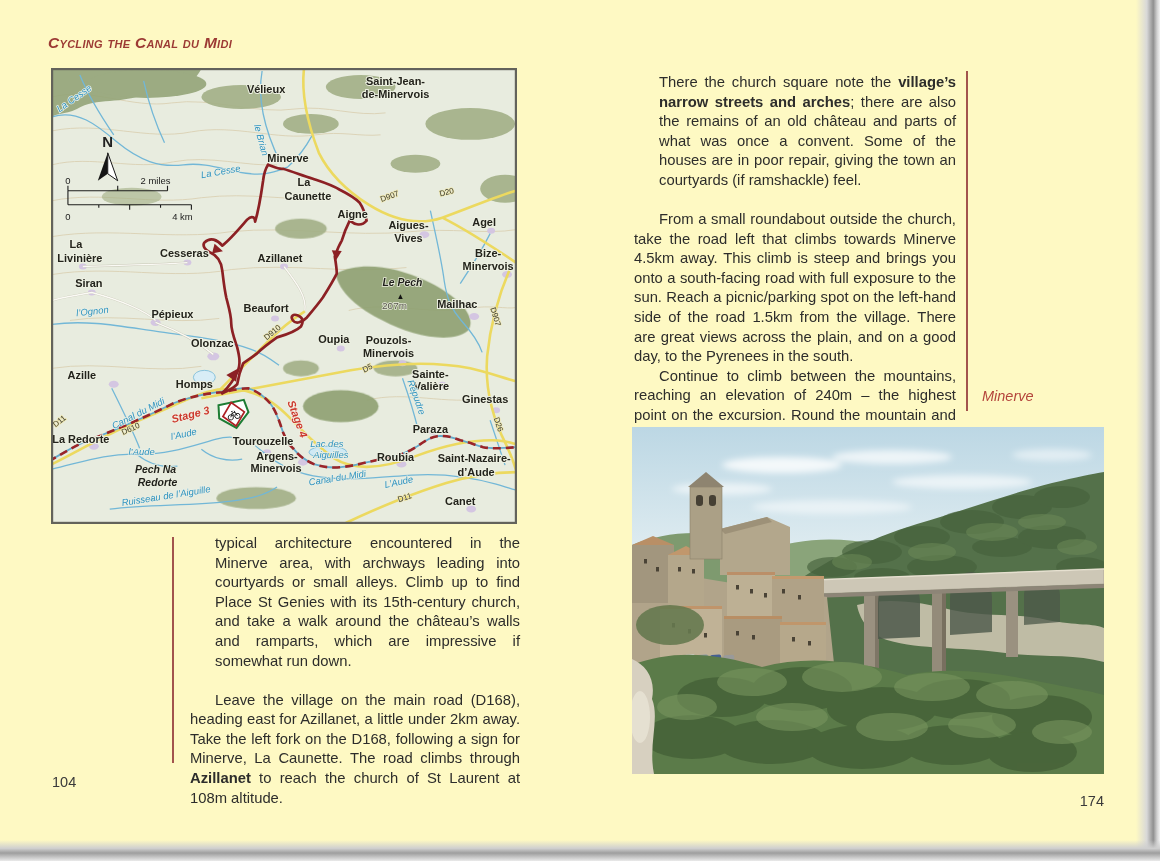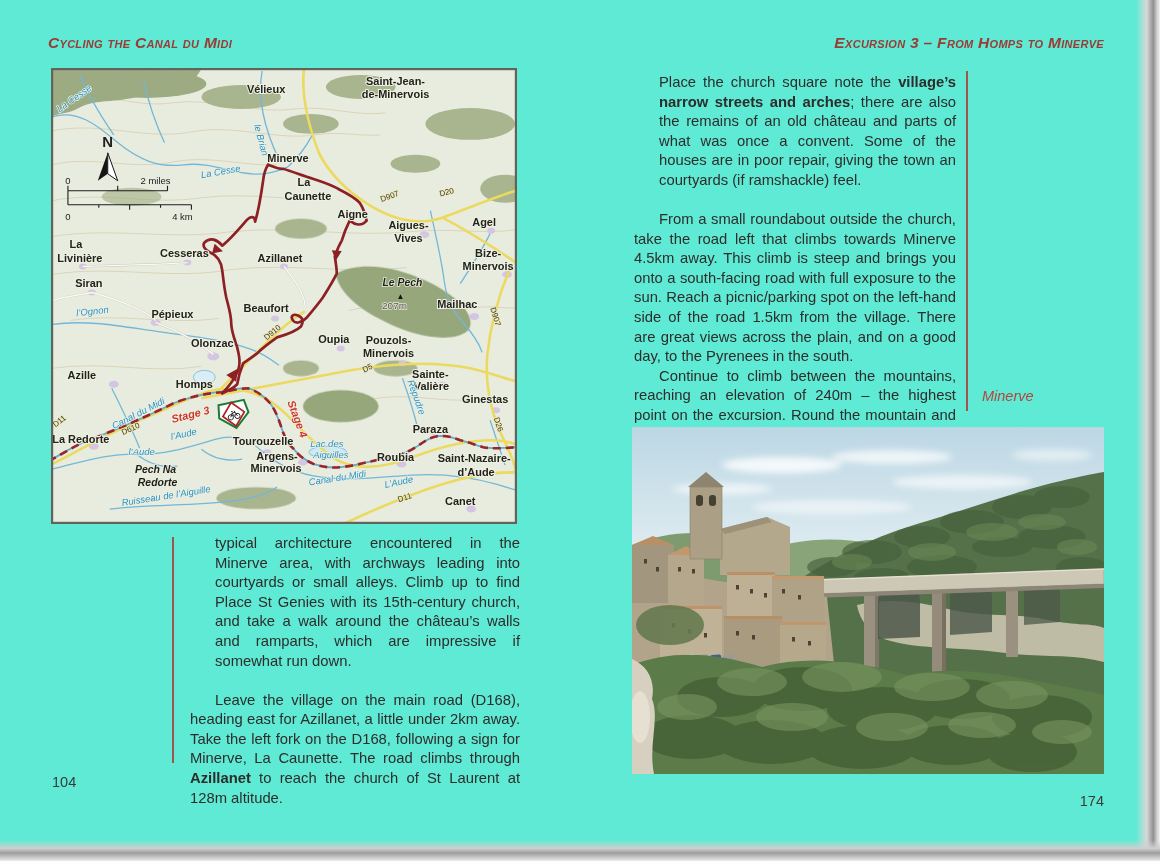--- a/index.html
+++ b/index.html
@@ -1,18 +1,18 @@
 <!DOCTYPE html>
 <html><head>
 <meta charset="utf-8">
 <style>
   html,body{margin:0;padding:0;background:#fdfdfd;}
   body{width:1160px;height:861px;position:relative;overflow:hidden;
        font-family:"Liberation Sans",sans-serif;-webkit-font-smoothing:antialiased;}
-  .spread{position:absolute;inset:0;background:#5eead4;}
+  .spread{position:absolute;inset:0;background:#fef9c3;}
 
   .running-head{position:absolute;color:#9c3a34;font-style:italic;font-weight:bold;
     font-variant:small-caps;font-size:15.5px;letter-spacing:.3px;}
   .rh-left{left:48px;top:34px;}
   .rh-right{left:632px;top:34px;width:472px;text-align:right;}
 
   .map-figure{position:absolute;left:51px;top:68px;width:466px;height:456px;
     border:1px solid #63635b;box-sizing:border-box;background:#e8ecdf;}
   .map-figure svg{display:block;width:100%;height:100%;}
 
@@ -55,21 +55,20 @@
   .ml-tri{font-size:8px;fill:#111;}
   .ml-north{font-size:15px;font-weight:bold;fill:#222;}
   .ml-scale{font-size:9.5px;fill:#1c1c1c;}
 </style>
 </head>
 <body>
 
 <div class="spread">
 
   <div class="running-head rh-left">Cycling the Canal du Midi</div>
-  <div class="running-head rh-right">Excursion 3 – From Homps to Minerve</div>
 
   <div class="map-figure">
     <svg viewBox="0 0 466 455" preserveAspectRatio="none">
       <rect width="466" height="455" fill="#e8ecdf"></rect>
 
       <g stroke="#d8ccab" fill="none" stroke-width="0.9" opacity="0.85">
         <path d="M0,28 C40,18 80,40 120,34 C160,28 205,46 245,40 C275,36 305,48 335,44"></path>
         <path d="M0,62 C50,52 95,72 140,63 C185,55 225,72 265,66 C290,62 310,68 330,66"></path>
         <path d="M0,96 C40,86 82,102 122,93 C158,86 196,98 226,96"></path>
         <path d="M0,132 C50,122 100,137 150,129 C200,123 238,133 276,129"></path>
@@ -282,26 +281,26 @@
           <text x="16" y="151" class="ml-scale" text-anchor="middle">0</text>
           <text x="131" y="151" class="ml-scale" text-anchor="middle">4 km</text>
         </g>
       <rect x="0.6" y="0.6" width="464.8" height="453.8" fill="none" stroke="#63635b" stroke-width="1.2"></rect>
     </svg>
   </div>
 
   <div class="vrule vrule-left"></div>
   <div class="body-col col-left">
       <p class="bi gap"><span>typical architecture encountered in the Minerve area, with archways leading into courtyards or small alleys. Climb up to find Place St Genies with its 15th-century church, and take a walk around the château’s walls and ramparts, which are impressive if somewhat run down.</span></p>
-      <p class="ind "><span>Leave the village on the main road (D168), heading east for Azillanet, a little under 2km away. Take the left fork on the D168, following a sign for Minerve, La Caunette. The road climbs through </span><b>Azillanet</b><span> to reach the church of St Laurent at 128m altitude.</span></p>
+      <p class="ind "><span>Leave the village on the main road (D168), heading east for Azillanet, a little under 2km away. Take the left fork on the D168, following a sign for Minerve, La Caunette. The road climbs through </span><b>Azillanet</b><span> to reach the church of St Laurent at 108m altitude.</span></p>
     </div>
   <div class="page-num pn-left">104</div>
 
   <div class="body-col col-right">
-      <p class="bi gap"><span>Place the church square note the </span><b>village’s narrow streets and arches</b><span>; there are also the remains of an old château and parts of what was once a convent. Some of the houses are in poor repair, giving the town an courtyards (if ramshackle) feel.</span></p>
+      <p class="bi gap"><span>There the church square note the </span><b>village’s narrow streets and arches</b><span>; there are also the remains of an old château and parts of what was once a convent. Some of the houses are in poor repair, giving the town an courtyards (if ramshackle) feel.</span></p>
       <p class="ind "><span>From a small roundabout outside the church, take the road left that climbs towards Minerve 4.5km away. This climb is steep and brings you onto a south-facing road with full exposure to the sun. Reach a picnic/parking spot on the left-hand side of the road 1.5km from the village. There are great views across the plain, and on a good day, to the Pyrenees in the south.</span></p>
       <p class="ind "><span>Continue to climb between the mountains, reaching an elevation of 240m – the highest point on the excursion. Round the mountain and come to the River Cesse gorges. These spectacular gorges are steep-sided and studded with caves and crevices. Descend quickly towards Minerve.</span></p>
     </div>
   <div class="vrule vrule-right"></div>
   <div class="photo-caption">Minerve</div>
 
   <div class="photo-figure">
     <svg viewBox="0 0 472 347" preserveAspectRatio="none">
       <defs>
         <linearGradient id="sky" x1="0" y1="0" x2="0" y2="1">

